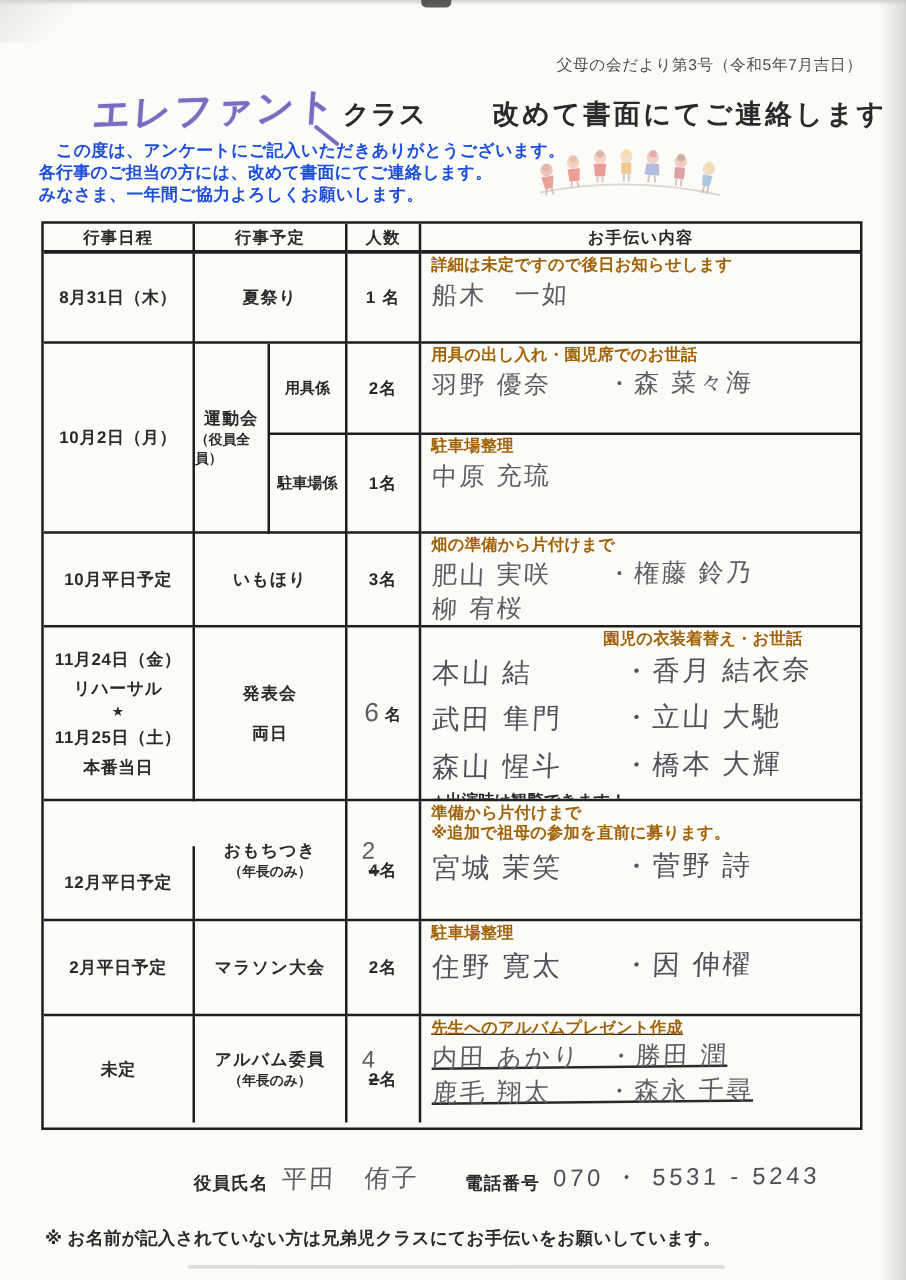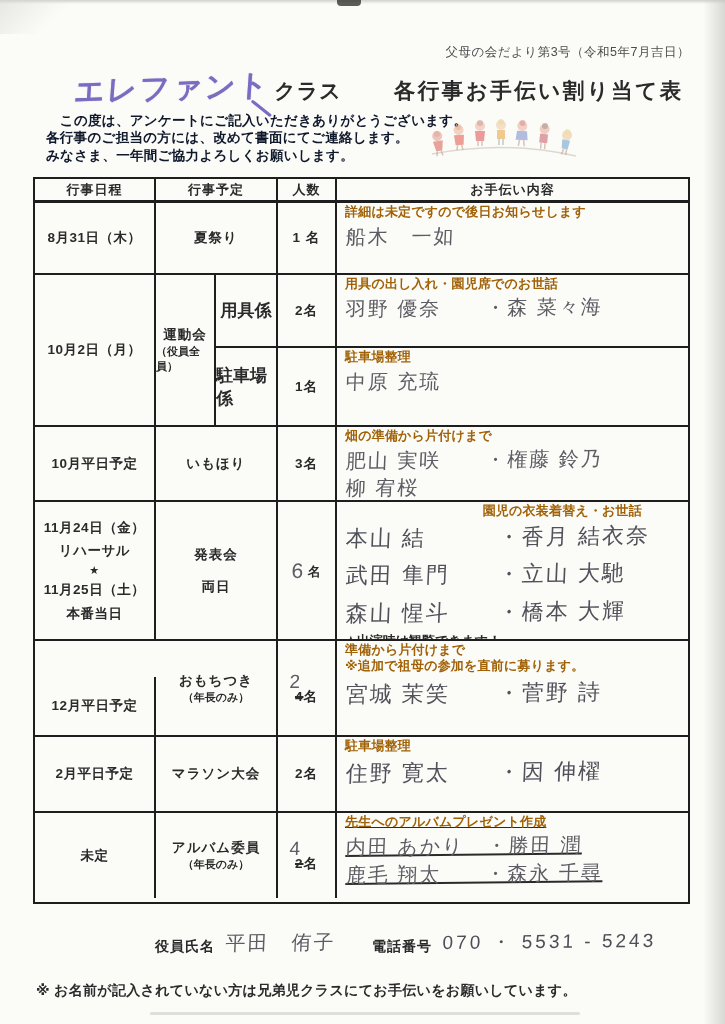--- a/index.html
+++ b/index.html
@@ -24,42 +24,42 @@
   .issue{position:absolute;top:44px;left:0;width:690px;text-align:right;
     font-size:12.5px;color:#4c4c4c;letter-spacing:.5px;}
   .titlebar{position:absolute;top:68px;left:74px;display:flex;align-items:baseline;white-space:nowrap;}
   .class-hand{font-size:30px;color:#7b6cc2;letter-spacing:2px;font-weight:bold;
     transform:rotate(-2deg) skewX(-6deg);display:inline-block;position:relative;
     text-shadow:0 0 1px rgba(123,108,194,.6);}
   .class-hand .tail{position:absolute;right:-6px;bottom:-4px;width:26px;height:3px;
     background:#7b6cc2;transform:rotate(38deg);border-radius:2px;}
   .title-kurasu{font-size:21px;font-weight:bold;letter-spacing:1px;margin-left:4px;}
   .title-main{font-size:21.5px;font-weight:bold;letter-spacing:2.5px;margin-left:52px;}
-  .intro{position:absolute;top:112px;left:46px;width:430px;font-size:13.5px;
-    font-weight:bold;line-height:1.28;color:#0f172a;letter-spacing:.3px;}
+  .intro{position:absolute;top:112px;left:31px;width:430px;font-size:13.5px;
+    font-weight:bold;line-height:1.28;color:#1d4ed8;letter-spacing:.3px;}
   
   .clipart{position:absolute;top:116px;left:428px;width:152px;height:52px;opacity:.8;}
   
   .tbl{
     position:absolute;left:33px;top:177px;width:657px;height:727px;
     box-sizing:border-box;border:2px solid #1e1e1e;background:transparent;
     display:grid;
     grid-template-columns:121px 60px 62px 59px 1fr;
     grid-template-rows:24px 72px 73px 79px 75px 139px 96px 76px 85px;
   }
   .c{border-right:2px solid #1e1e1e;border-bottom:2px solid #1e1e1e;
      display:flex;align-items:center;justify-content:center;
      box-sizing:border-box;overflow:hidden;}
   .c.last-col{border-right:none;}
   .c.last-row{border-bottom:none;}
   .c.hdr{font-size:13px;font-weight:bold;border-bottom-width:3px;letter-spacing:1px;}
   .c.datecell{font-size:13.5px;font-weight:bold;letter-spacing:.5px;flex-direction:column;}
   .c.eventcell{font-size:13.5px;font-weight:bold;flex-direction:column;letter-spacing:1px;}
   .c.eventcell .small{font-size:11px;letter-spacing:0;}
-  .c.rolecell{font-size:17px;font-weight:bold;letter-spacing:0;}
+  .c.rolecell{font-size:12px;font-weight:bold;letter-spacing:0;}
   .c.countcell{font-size:13.5px;font-weight:bold;letter-spacing:1px;}
   .c.content{flex-direction:column;align-items:stretch;justify-content:flex-start;
     padding:1px 6px 2px 8px;}
   .task{font-size:13px;font-weight:bold;color:#a16207;line-height:1.25;letter-spacing:.2px;}
   .task.right{text-align:right;padding-right:40px;}
   .hand{font-weight:normal;color:#5c5c63;letter-spacing:2px;
     transform:rotate(-.6deg) skewX(-3deg);transform-origin:left bottom;}
   .hname{font-size:20px;line-height:1.55;margin-top:2px;white-space:nowrap;}
   .hname.big{font-size:22px;line-height:1.6;color:#51515a;}
   .starnote{font-size:13px;font-weight:bold;margin-top:1px;}
@@ -87,21 +87,21 @@
   <div class="edge-top"></div>
   <div class="corner-tl"></div>
   <div class="smudge-top"></div>
   <div class="streak-bottom"></div>
 
   <div class="issue">父母の会だより第3号（令和5年7月吉日）</div>
 
   <div class="titlebar">
     <span class="class-hand"><span>エレファント</span><span class="tail"></span></span>
     <span class="title-kurasu">クラス</span>
-    <span class="title-main">各行事お手伝い割り当て表</span>
+    <span class="title-main">改めて書面にてご連絡します</span>
   </div>
 
   <div class="intro">
     <div>　この度は、アンケートにご記入いただきありがとうございます。</div>
     <div>各行事のご担当の方には、改めて書面にてご連絡します。</div>
     <div>みなさま、一年間ご協力よろしくお願いします。</div>
   </div>
 
   <svg class="clipart" viewBox="0 0 152 52">
     <path d="M4 38 Q76 24 148 40" stroke="#d8cfc6" stroke-width="1.5" fill="none"></path>

